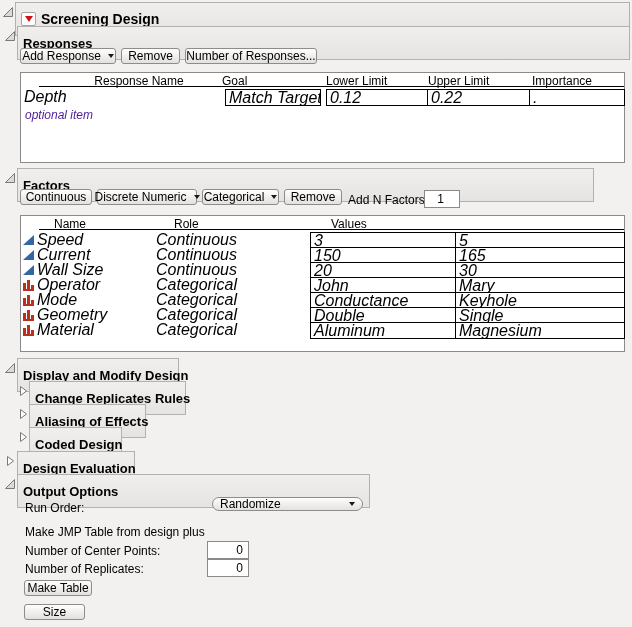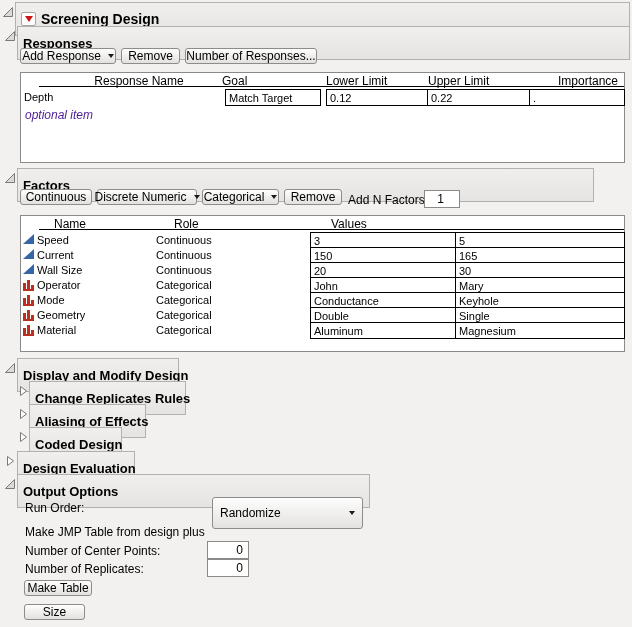--- a/index.html
+++ b/index.html
@@ -39,43 +39,43 @@
     border: 1px solid #8e8c89; border-radius: 3px;
     display: inline-flex; align-items: center; justify-content: center;
     font-size: 12px; padding: 0 6px; white-space: nowrap; cursor: default;
   }
   .drop-arrow { width: 0; height: 0; border-left: 3.5px solid transparent; border-right: 3.5px solid transparent; border-top: 4.5px solid #1a1a1a; margin-left: 7px; }
 
   
   .jtable { position: absolute; background: #fff; border: 1px solid #8c8a88; }
   .thead { position: absolute; left: 0; top: 0; right: 0; height: 14px; border-bottom: 1px solid #000; font-size: 12px; margin-left: 18px; }
   .thead span { position: absolute; top: 1px; }
-  .trow { position: absolute; left: 0; right: 0; height: 17px; font-size: 11px; }
+  .trow { position: absolute; left: 0; right: 0; height: 17px; font-size: 16px; font-style: italic; }
   .cell { position: absolute; top: 0; height: 17px; line-height: 16px; padding: 0 3px; overflow: hidden; white-space: nowrap; }
   .cell.boxed { border: 1px solid #000; background: #fff; }
   .optional { position: absolute; left: 4px; font-style: italic; color: #4c1d95; font-size: 12px; }
 
   
   .cont-icon { display: inline-block; width: 0; height: 0; border-bottom: 10px solid #3465a4; border-left: 11px solid transparent; }
   .cat-icon { display: inline-flex; align-items: flex-end; height: 10px; border-bottom: 2px solid #bb2f1e; }
   .cat-icon i { display: inline-block; width: 3px; background: #bb2f1e; margin-right: 1px; }
   .cat-icon i.b1 { height: 6px; } .cat-icon i.b2 { height: 9px; } .cat-icon i.b3 { height: 4px; margin-right: 0; }
 
   
   .lbl { position: absolute; font-size: 12px; white-space: nowrap; }
   .numbox {
     position: absolute; width: 42px; height: 18px;
     border: 1px solid #8c8a88; background: #fff;
     font-size: 12px; text-align: right; padding: 0 5px 0 2px;
     font-family: "Liberation Sans", sans-serif;
   }
   .combo {
-    position: absolute; height: 32px;
+    position: absolute; height: 14px;
     background: linear-gradient(#fdfdfd, #e4e2e0);
-    border: 1px solid #8e8c89; border-radius: 3px;
+    border: 1px solid #8e8c89; border-radius: 9px;
     display: flex; align-items: center; font-size: 12px;
     padding: 0 7px; justify-content: space-between;
   }
 </style>
 </head>
 <body>
 
 <div class="app">
 
   <svg class="disc" style="left:2px;top:6px" viewBox="0 0 12 12">
@@ -105,21 +105,21 @@
   <div class="btn" style="left:185px;top:48px;width:132px">
     <span>Number of Responses...</span>
   </div>
 
   <div class="jtable" style="left:20px;top:72px;width:605px;height:91px">
     <div class="thead">
       <span style="left:0;width:200px;text-align:center">Response Name</span>
       <span style="left:183px">Goal</span>
       <span style="left:287px">Lower Limit</span>
       <span style="left:389px">Upper Limit</span>
-      <span style="left:519px">Importance</span>
+      <span style="left:493px">Importance</span>
     </div>
     <div class="trow" style="top:16px">
       <span class="cell" style="left:0;width:200px">Depth</span>
       <span class="cell boxed" style="left:204px;width:96px">Match Target</span>
       <span class="cell boxed" style="left:305px;width:102px">0.12</span>
       <span class="cell boxed" style="left:406px;width:103px">0.22</span>
       <span class="cell boxed" style="left:508px;width:96px">.</span>
     </div>
     <div class="optional" style="top:35px">optional item</div>
   </div>

